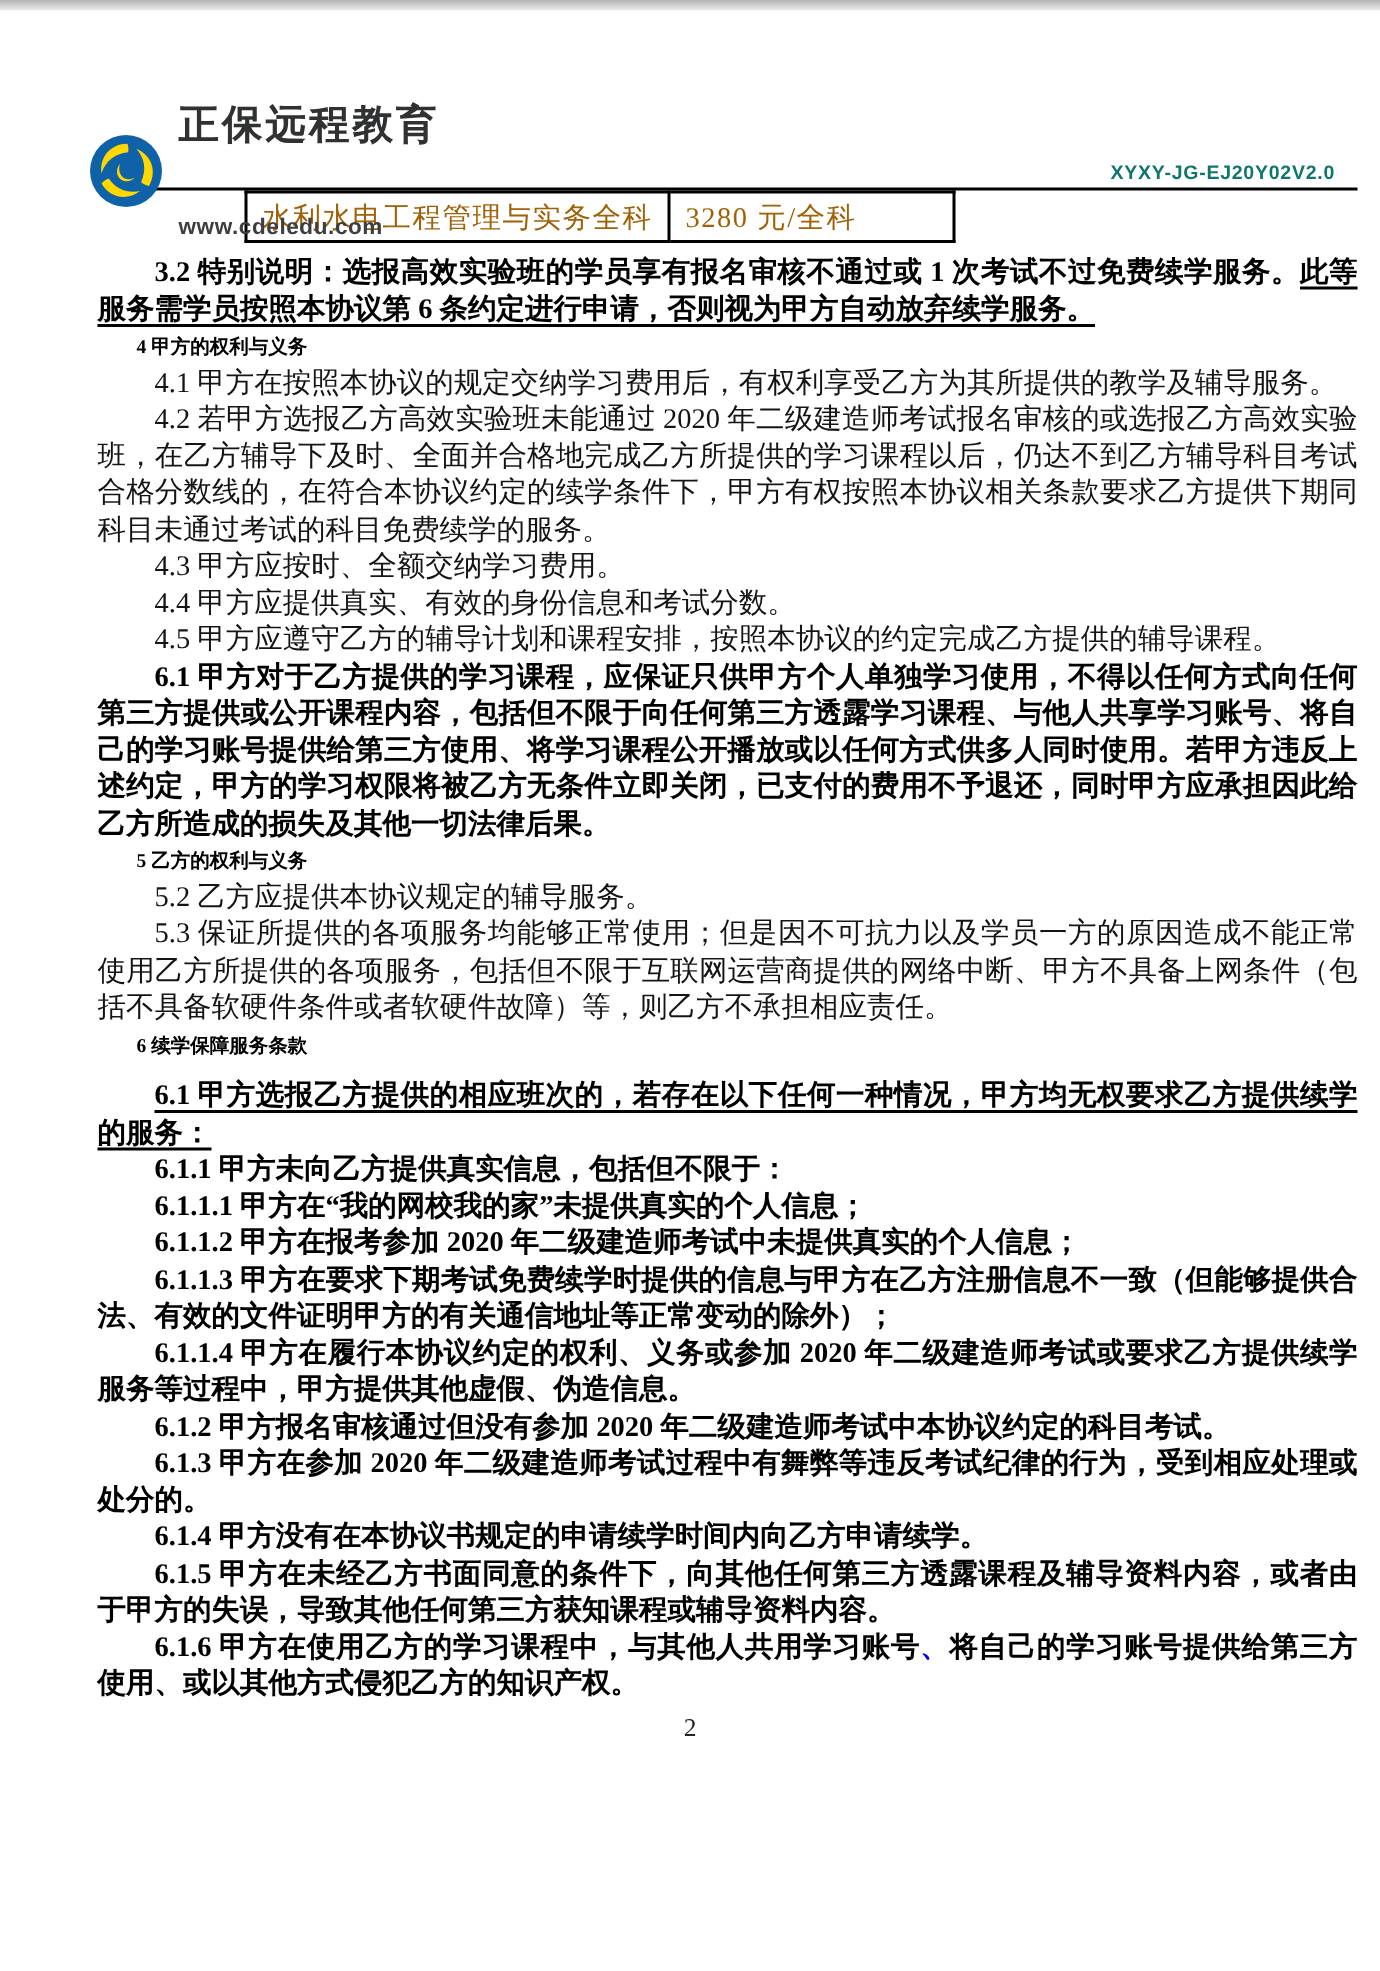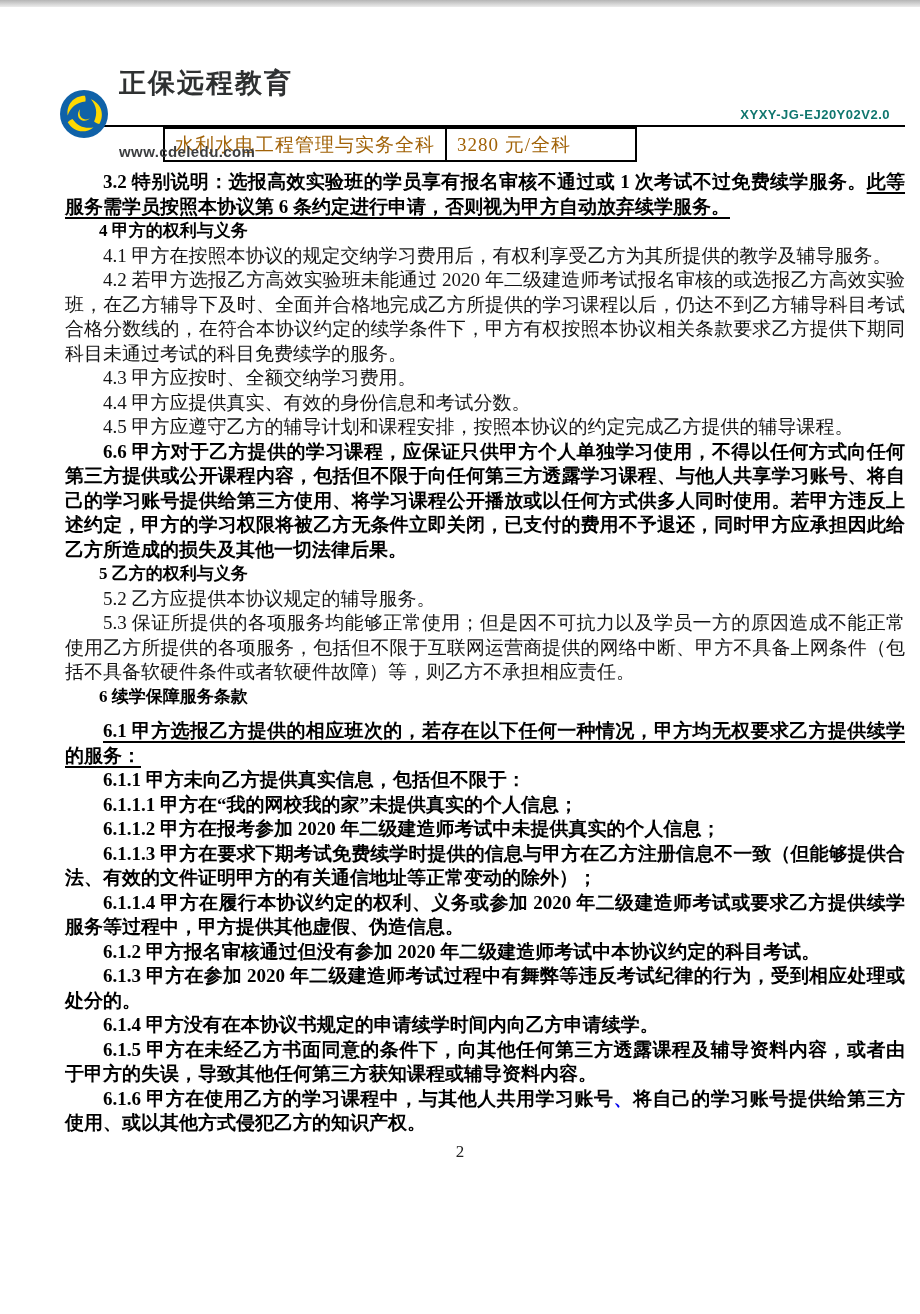--- a/index.html
+++ b/index.html
@@ -38,21 +38,21 @@
   }
   td.course-col{width:258px;text-align:left;}
   td.price-col{width:168px;text-align:left;letter-spacing:0.5px;}
   .content{
     margin:8px 15px 0 65px;
     font-size:19px;line-height:24.5px;
     text-align:justify;
   }
   .content p{margin:0;text-indent:2em;}
   .b{font-weight:bold;color:#000;}
-  .heading{font-weight:bold;color:#000;margin:10px 0 5px;text-indent:2em;font-size:17px;}
+  .heading{font-weight:bold;color:#000;margin:10px 0 5px;text-indent:2em;font-size:13px;}
   .mt{margin-top:10px !important;}
   .u{text-decoration:underline;text-underline-offset:4px;text-decoration-thickness:1.6px;}
   .blue{color:#0000ee;}
   .page-num{
     text-align:center;margin-top:6px;font-size:17px;color:#222;
   }
 </style>
 </head>
 <body>
 
@@ -93,21 +93,21 @@
   <div class="content">
 
     <p class="b"><span>3.2 特别说明：选报高效实验班的学员享有报名审核不通过或 1 次考试不过免费续学服务。</span><span class="u">此等服务需学员按照本协议第 6 条约定进行申请，否则视为甲方自动放弃续学服务。</span></p>
 
     <p class="heading">4 甲方的权利与义务</p>
     <p>4.1 甲方在按照本协议的规定交纳学习费用后，有权利享受乙方为其所提供的教学及辅导服务。</p>
     <p>4.2 若甲方选报乙方高效实验班未能通过 2020 年二级建造师考试报名审核的或选报乙方高效实验班，在乙方辅导下及时、全面并合格地完成乙方所提供的学习课程以后，仍达不到乙方辅导科目考试合格分数线的，在符合本协议约定的续学条件下，甲方有权按照本协议相关条款要求乙方提供下期同科目未通过考试的科目免费续学的服务。</p>
     <p>4.3 甲方应按时、全额交纳学习费用。</p>
     <p>4.4 甲方应提供真实、有效的身份信息和考试分数。</p>
     <p>4.5 甲方应遵守乙方的辅导计划和课程安排，按照本协议的约定完成乙方提供的辅导课程。</p>
-    <p class="b">6.6 甲方对于乙方提供的学习课程，应保证只供甲方个人单独学习使用，不得以任何方式向任何第三方提供或公开课程内容，包括但不限于向任何第三方透露学习课程、与他人共享学习账号、将自己的学习账号提供给第三方使用、将学习课程公开播放或以任何方式供多人同时使用。若甲方违反上述约定，甲方的学习权限将被乙方无条件立即关闭，已支付的费用不予退还，同时甲方应承担因此给乙方所造成的损失及其他一切法律后果。</p>
+    <p class="b">6.1 甲方对于乙方提供的学习课程，应保证只供甲方个人单独学习使用，不得以任何方式向任何第三方提供或公开课程内容，包括但不限于向任何第三方透露学习课程、与他人共享学习账号、将自己的学习账号提供给第三方使用、将学习课程公开播放或以任何方式供多人同时使用。若甲方违反上述约定，甲方的学习权限将被乙方无条件立即关闭，已支付的费用不予退还，同时甲方应承担因此给乙方所造成的损失及其他一切法律后果。</p>
 
     <p class="heading">5 乙方的权利与义务</p>
     <p>5.2 乙方应提供本协议规定的辅导服务。</p>
     <p>5.3 保证所提供的各项服务均能够正常使用；但是因不可抗力以及学员一方的原因造成不能正常使用乙方所提供的各项服务，包括但不限于互联网运营商提供的网络中断、甲方不具备上网条件（包括不具备软硬件条件或者软硬件故障）等，则乙方不承担相应责任。</p>
 
     <p class="heading">6 续学保障服务条款</p>
     <p class="b mt"><span class="u">6.1 甲方选报乙方提供的相应班次的，若存在以下任何一种情况，甲方均无权要求乙方提供续学的服务：</span></p>
     <p class="b">6.1.1 甲方未向乙方提供真实信息，包括但不限于：</p>
     <p class="b">6.1.1.1 甲方在“我的网校我的家”未提供真实的个人信息；</p>
     <p class="b">6.1.1.2 甲方在报考参加 2020 年二级建造师考试中未提供真实的个人信息；</p>

